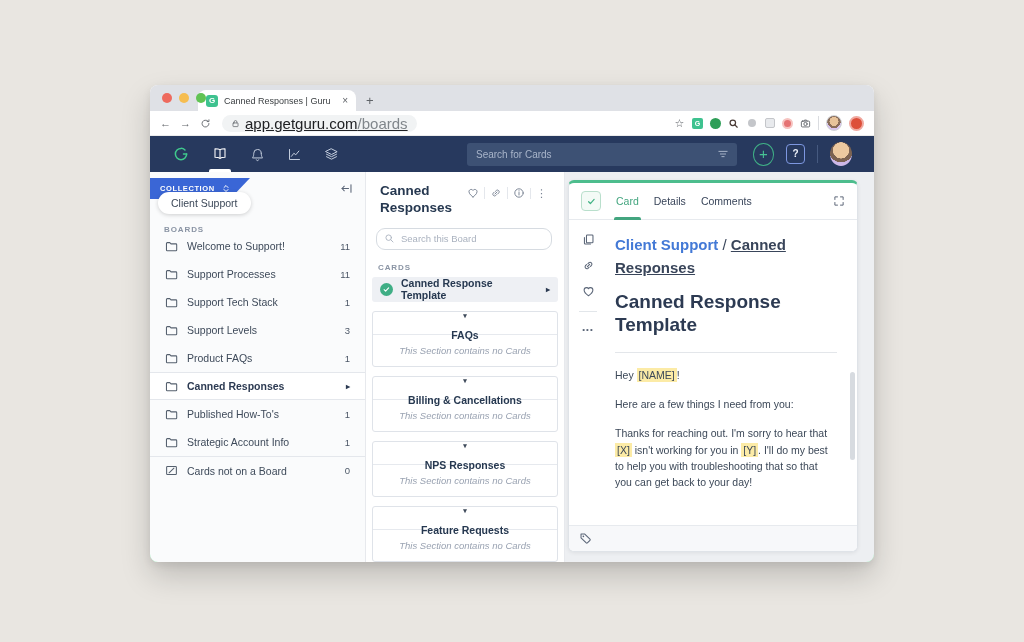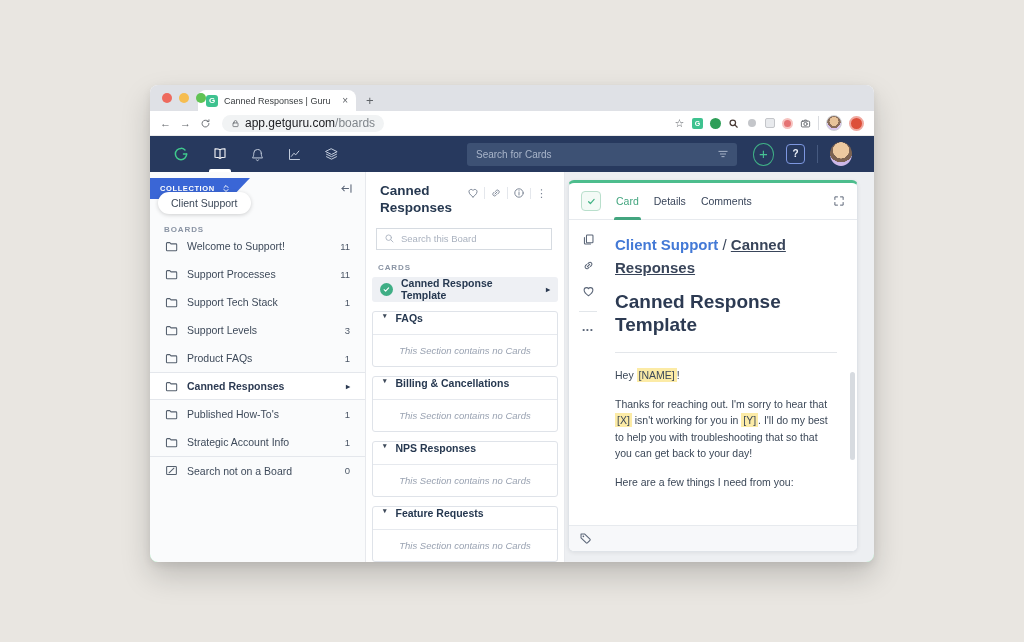--- a/index.html
+++ b/index.html
@@ -21,21 +21,21 @@
              font-size:8px; font-weight:bold; display:flex; align-items:center; justify-content:center; flex:0 0 auto;}
   .tab-title { font-size:9px; color:#3c4043; white-space:nowrap; overflow:hidden; flex:1; }
   .tab-close { font-size:10px; color:#5f6368; }
   .newtab { margin-left:10px; font-size:13px; color:#5f6368; padding-bottom:3px; }
 
   .addressbar { height:25px; background:#fff; display:flex; align-items:center; padding:0 10px; gap:9px;
                 border-bottom:1px solid #ececec; }
   .nav-glyph { font-size:11px; color:#5f6368; }
   .urlpill { display:flex; align-items:center; gap:5px; background:#f1f3f4; border-radius:11px;
              height:17px; padding:0 9px; margin-left:2px; }
-  .url { font-size:12px; color:#202124; white-space:nowrap; }
+  .url { font-size:15px; color:#202124; white-space:nowrap;text-decoration:underline; }
   .url .path { color:#80868b; }
   .ext-icons { margin-left:auto; display:flex; align-items:center; gap:7px; }
   .ext { width:11px; height:11px; display:flex; align-items:center; justify-content:center; }
   .ext-star { font-size:11px; color:#5f6368; }
   .ext-guru { background:#3ec28f; border-radius:2px; width:11px; height:11px; color:#fff; font-size:7px; font-weight:bold; text-align:center; line-height:11px;}
   .ext-gcircle { background:#2e9e57; border-radius:50%; width:11px; height:11px; }
   .ext-dot { background:#c4c6ca; border-radius:50%; width:8px; height:8px; }
   .ext-sq { background:#e8eaed; border:1px solid #c4c6ca; border-radius:2px; width:10px; height:10px; }
   .ext-swirl { background:#e57373; border-radius:50%; width:11px; height:11px; border:2px solid #f6c3c0; }
   .chrome-div { width:1px; height:14px; background:#dadce0; }
@@ -88,34 +88,34 @@
 
   
   .boardpanel { width:200px; flex:0 0 auto; background:#fff; border-left:1px solid #e7e9ed;
                 border-right:1px solid #e7e9ed; overflow:hidden; }
   .bp-head { display:flex; padding:11px 12px 0 14px; }
   .bp-title { width:104px; font-size:13.5px; font-weight:bold; color:#263850; line-height:1.25; }
   .bp-actions { display:flex; align-items:center; height:16px; margin-top:2px; }
   .bp-act { color:#7a8494; display:flex; padding:0 5px; }
   .bp-act + .bp-act { border-left:1px solid #e4e7ec; }
   .kebab { font-size:11px; color:#7a8494; line-height:1; }
-  .bp-search { margin:11px 12px 0 10px; height:22px; border:1px solid #d6dbe1; border-radius:0;
+  .bp-search { margin:11px 12px 0 10px; height:22px; border:1px solid #d6dbe1; border-radius:9px;
                display:flex; align-items:center; gap:6px; padding:0 7px; color:#aab2bf; }
   .bp-search input { border:none; outline:none; width:100%; font-size:9.5px; color:#5a6577; background:transparent;
                      font-family:"Liberation Sans", sans-serif; }
   .bp-search input::placeholder { color:#aab2bf; }
   .bp-cards-label { margin:13px 0 5px 12px; font-size:8px; font-weight:bold; color:#8a94a4; letter-spacing:.9px; }
   .bp-selected { margin:0 6px; height:25px; background:#eef0f4; border-radius:3px; display:flex;
                  align-items:center; gap:8px; padding:0 8px; font-size:10.5px; font-weight:bold; color:#263850; }
   .check-circle { width:13px; height:13px; border-radius:50%; background:#3fae85; display:flex;
                   align-items:center; justify-content:center; color:#fff; flex:0 0 auto; }
   .bp-selected .chev { margin-left:auto; font-size:8px; color:#2c3a52; }
   .bp-section { margin:9px 6px 0; border:1px solid #dfe3e9; border-radius:3px; background:#fff; }
-  .bp-sec-head { height:23px; display:flex; align-items:flex-start; gap:9px; padding:0 10px;
-                 border-bottom:1px solid #e6e9ee; font-size:10.5px; font-weight:bold; color:#263850; }
+  .bp-sec-head { height:23px; display:flex; align-items:center; gap:9px; padding:0 10px;
+                 border-bottom:1px solid #e6e9ee; font-size:10.5px; font-weight:bold; color:#263850;flex-direction:column; }
   .caret { font-size:7px; color:#3e4a5a; }
   .bp-sec-empty { height:31px; display:flex; align-items:center; justify-content:center;
                   font-size:9.5px; font-style:italic; color:#9aa3b2; }
 
   
   .cardwrap { flex:1; background:#edeff2; position:relative; }
   .gcard { position:absolute; left:3px; top:8px; right:16px; bottom:10px; background:#fff;
            border:1px solid #dfe3e8; border-top:3px solid #4dbd8d; border-radius:6px;
            box-shadow:0 1px 4px rgba(0,0,0,.07); display:flex; flex-direction:column; overflow:hidden; }
   .gc-head { height:37px; flex:0 0 auto; border-bottom:1px solid #e7eaee; display:flex; align-items:center;
@@ -365,21 +365,21 @@
             <span>Strategic Account Info</span>
             <span class="cnt">1</span>
           </div>
           <div class="brow bt">
             <span class="f-ic">
                 <svg class="ic" width="13" height="13" viewBox="0 0 16 16">
                   <rect x="2" y="3" width="12" height="10" rx="1"></rect>
                   <path d="M5 10.8 11 5"></path>
                 </svg>
               </span>
-            <span>Search not on a Board</span>
+            <span>Cards not on a Board</span>
             <span class="cnt">0</span>
           </div>
         </div>
       </aside>
 
       <section class="boardpanel">
         <div class="bp-head">
           <div class="bp-title">Canned Responses</div>
           <div class="bp-actions">
             <span class="bp-act">
@@ -499,22 +499,22 @@
             </div>
             <div class="gc-content">
               <div class="crumb">
                 <span class="crumb-col">Client Support</span>
                 <span class="crumb-sep">/</span>
                 <span class="crumb-board">Canned Responses</span>
               </div>
               <div class="gc-title">Canned Response Template</div>
               <hr>
               <div class="para"><span>Hey </span><span class="hl">[NAME]</span><span>!</span></div>
+              <div class="para">Here are a few things I need from you:</div>
               <div class="para"><span>Thanks for reaching out. I'm sorry to hear that </span><span class="hl">[X]</span><span> isn't working for you in </span><span class="hl">[Y]</span><span>. I'll do my best to help you with troubleshooting that so that you can get back to your day!</span></div>
-              <div class="para">Here are a few things I need from you:</div>
 
             </div>
             <div class="scroll-thumb"></div>
           </div>
           <div class="gc-foot">
             <span>
               <svg class="ic" width="13" height="13" viewBox="0 0 16 16">
                   <path d="M2.5 2.5h4.6l6.4 6.4a1 1 0 0 1 0 1.4l-3.2 3.2a1 1 0 0 1-1.4 0L2.5 7.1z"></path>
                   <circle cx="5.4" cy="5.4" r="1" style="fill:currentColor;stroke:none"></circle>
                 </svg>

